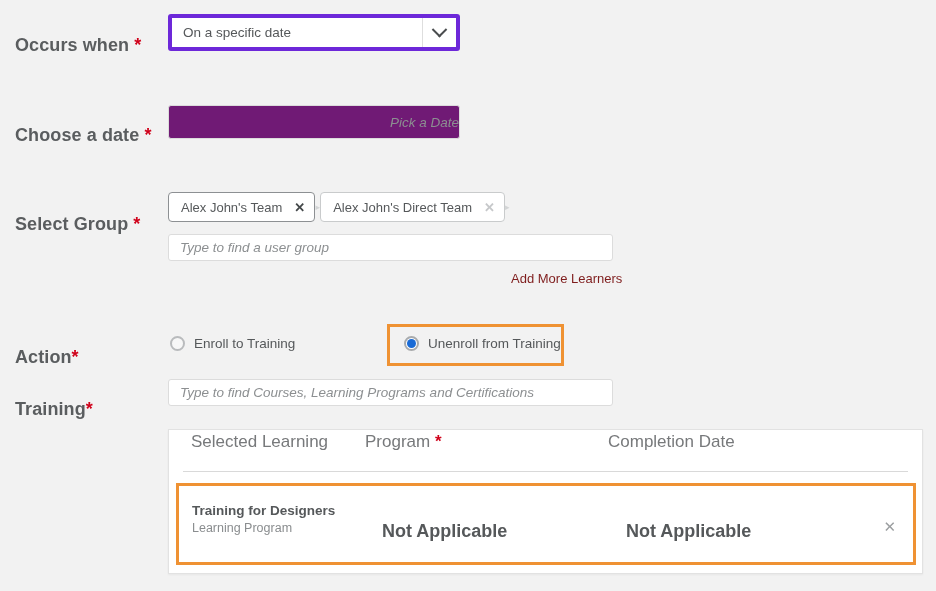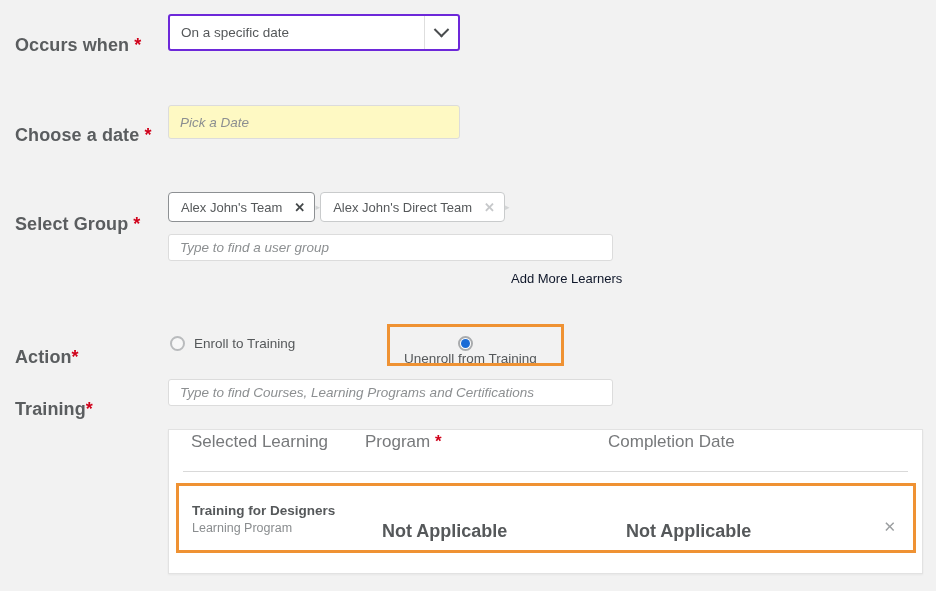--- a/index.html
+++ b/index.html
@@ -32,21 +32,21 @@
   .req-tight { color: #d0021b; font-weight: bold; }
 
   
   .select-wrap {
     position: absolute;
     left: 168px;
     top: 14px;
     width: 292px;
     height: 37px;
     background: #ffffff;
-    border: 2px solid #6d28d9;
+    border: 4px solid #6d28d9;
     border-radius: 3px;
     box-sizing: border-box;
     display: flex;
     align-items: stretch;
   }
   .select-value {
     flex: 1;
     display: flex;
     align-items: center;
     padding-left: 11px;
@@ -76,21 +76,21 @@
     border: 1px solid #dcdcdc;
     border-radius: 3px;
     display: flex;
     align-items: center;
     padding-left: 11px;
     font-size: 13.5px;
     font-style: italic;
     color: #8c8f91;
     background: #ffffff;
   }
-  .txt-input.muted { background: #fef9c3; border-color: #dcdcdc; }
+  .txt-input.muted { background: #701a75; border-color: #dcdcdc; justify-content: flex-end; }
 
   #date-input  { left:168px; top:105px;  width:292px; height:34px; }
   #group-input { left:168px; top:234px;  width:445px; height:27px; }
   #training-input { left:168px; top:379px; width:445px; height:27px; }
 
   
   .chips {
     position: absolute;
     left: 168px;
     top: 192px;
@@ -128,35 +128,35 @@
     color: #d2d4d5;
     font-size: 9px;
   }
 
   
   .add-link {
     position: absolute;
     left: 511px;
     top: 271px;
     font-size: 13px;
-    color: #0f172a;
+    color: #7f1d1d;
     cursor: pointer;
     white-space: nowrap;
   }
 
   
   .radio-opt {
     position: absolute;
     display: flex;
     align-items: center;
     font-size: 13.5px;
     color: #55585a;
   }
   #radio-enroll   { left: 170px; top: 336px; }
-  #radio-unenroll { left: 404px; top: 336px; flex-direction: column; }
+  #radio-unenroll { left: 404px; top: 336px; }
   .radio-circle {
     width: 15px; height: 15px;
     border-radius: 50%;
     border: 2px solid #b9bbbd;
     box-sizing: border-box;
     margin-right: 9px;
     background: #f7f7f7;
     display: flex;
     align-items: center;
     justify-content: center;
@@ -207,21 +207,21 @@
   }
   .th-1 { left: 8px; }
   .th-2 { left: 182px; }
   .th-3 { left: 425px; }
 
   .trow {
     position: absolute;
     left: 7px;
     top: 53px;
     width: 740px;
-    height: 70px;
+    height: 82px;
     box-sizing: border-box;
     border: 3px solid #ef9233;
     background: #ffffff;
   }
   .cell {
     position: absolute;
     font-size: 18px;
   }
   .cell-title {
     left: 13px;

